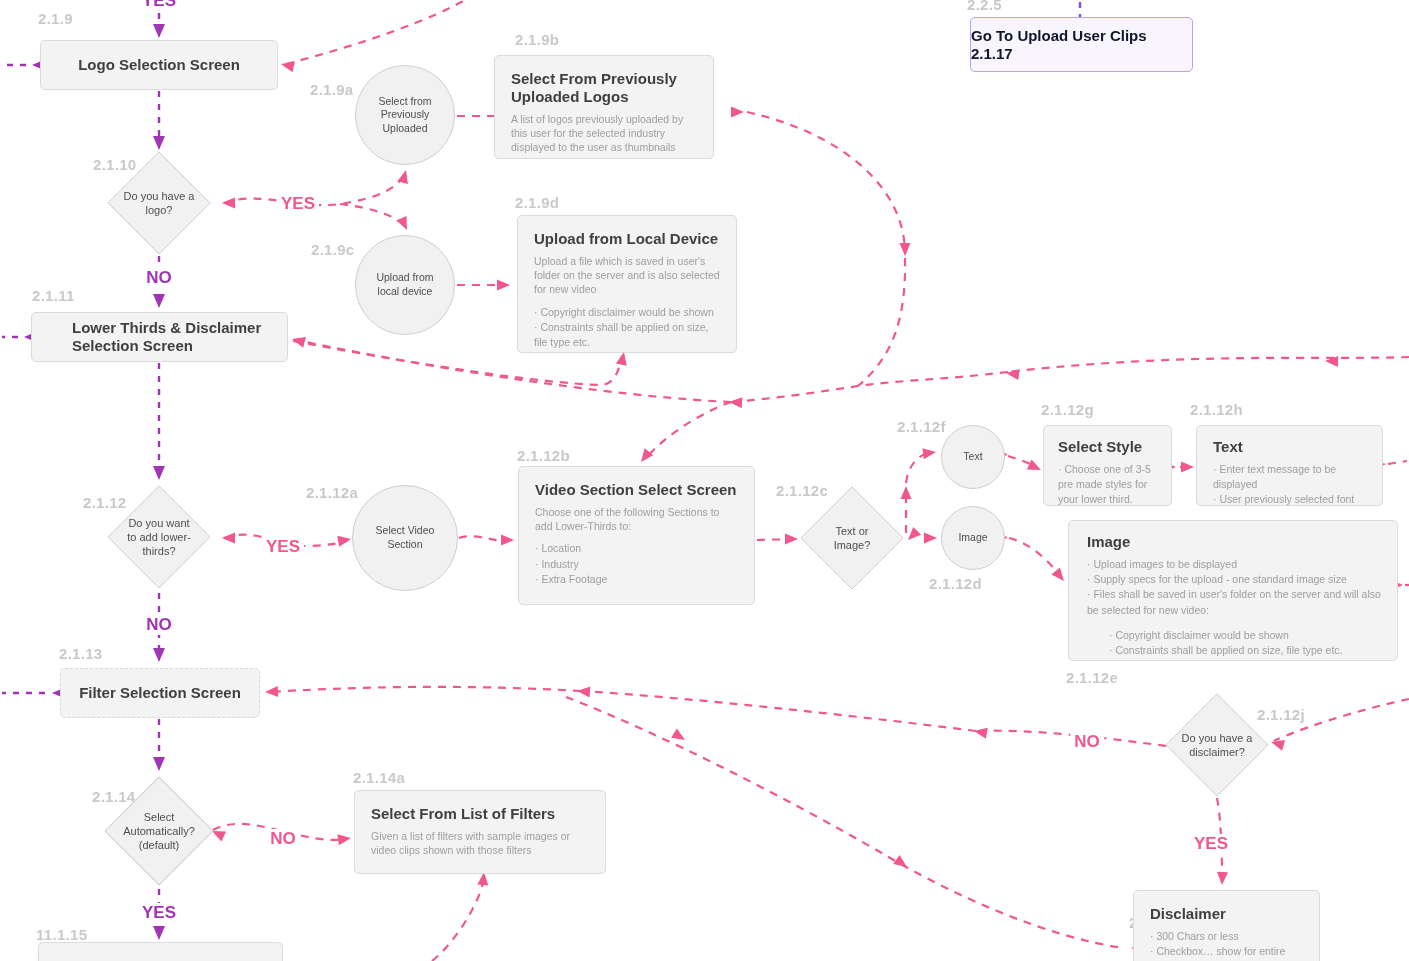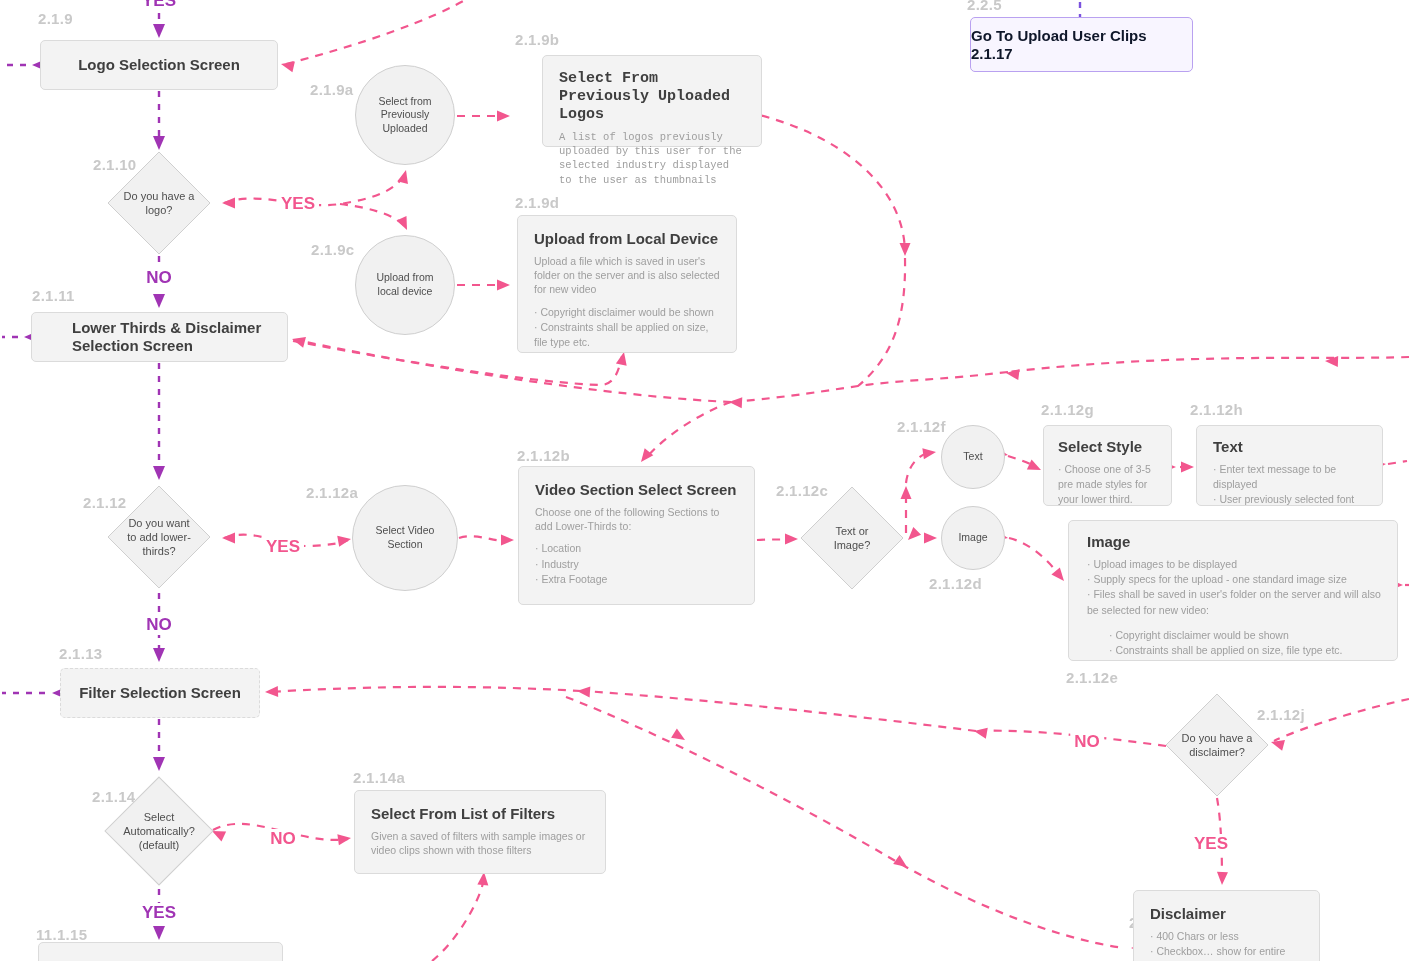--- a/index.html
+++ b/index.html
@@ -191,21 +191,21 @@
   <div class="box screenbox" style="left:60px;top:668px;width:200px;height:50px;border-style:dashed;">
     <div class="title">Filter Selection Screen</div>
   </div>
 
   <div class="box" style="left:38px;top:942px;width:245px;height:40px;"></div>
 
   <div class="gotobox" style="left:970px;top:17px;width:223px;height:55px;">
     <div class="title">Go To Upload User Clips 2.1.17</div>
   </div>
 
-  <div class="box" style="left:542px;top:55px;width:220px;height:92px;font-family:Liberation Mono, monospace;">
+  <div class="box" style="left:494px;top:55px;width:220px;height:104px;">
     <div class="pad">
       <div class="title">Select From Previously Uploaded Logos</div>
       <p class="bodytxt">A list of logos previously uploaded by this user for the selected industry displayed to the user as thumbnails</p>
     </div>
   </div>
 
   <div class="box" style="left:517px;top:215px;width:220px;height:138px;">
     <div class="pad">
       <div class="title">Upload from Local Device</div>
       <p class="bodytxt">Upload a file which is saved in user's folder on the server and is also selected for new video</p>
@@ -252,28 +252,28 @@
       <div class="subbullets">
         <div class="b">Copyright disclaimer would be shown</div>
         <div class="b">Constraints shall be applied on size, file type etc.</div>
       </div>
     </div>
   </div>
 
   <div class="box" style="left:354px;top:790px;width:252px;height:84px;">
     <div class="pad">
       <div class="title">Select From List of Filters</div>
-      <p class="bodytxt">Given a saved of filters with sample images or video clips shown with those filters</p>
+      <p class="bodytxt">Given a list of filters with sample images or video clips shown with those filters</p>
     </div>
   </div>
 
   <div class="box" style="left:1133px;top:890px;width:187px;height:110px;">
     <div class="pad" style="padding:14px 12px 8px 16px;">
       <div class="title">Disclaimer</div>
-      <div class="b">400 Chars or less</div>
+      <div class="b">300 Chars or less</div>
       <div class="b">Checkbox… show for entire video</div>
     </div>
   </div>
 
   <div class="circle" style="left:355px;top:65px;width:100px;height:100px;">
     <span>Select from Previously Uploaded</span>
   </div>
   <div class="circle" style="left:355px;top:235px;width:100px;height:100px;">
     <span>Upload from local device</span>
   </div>

